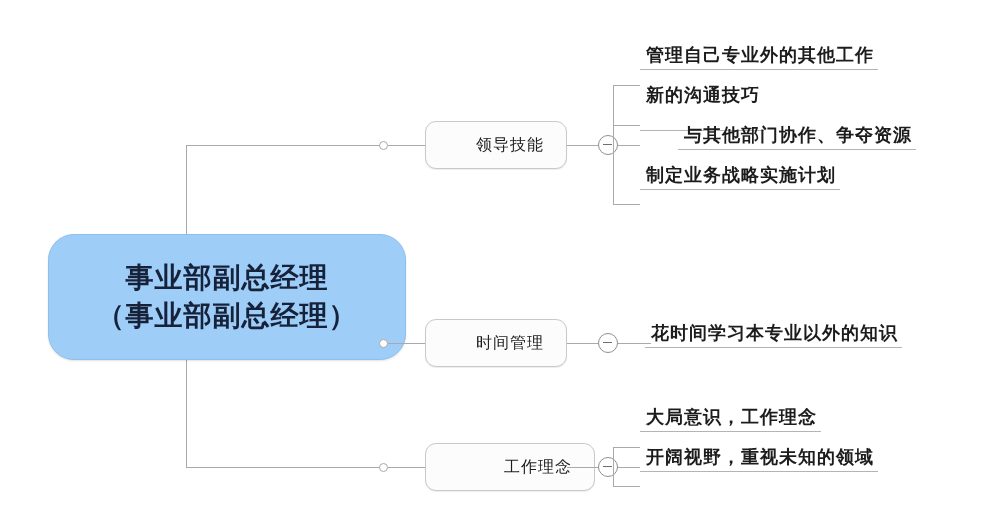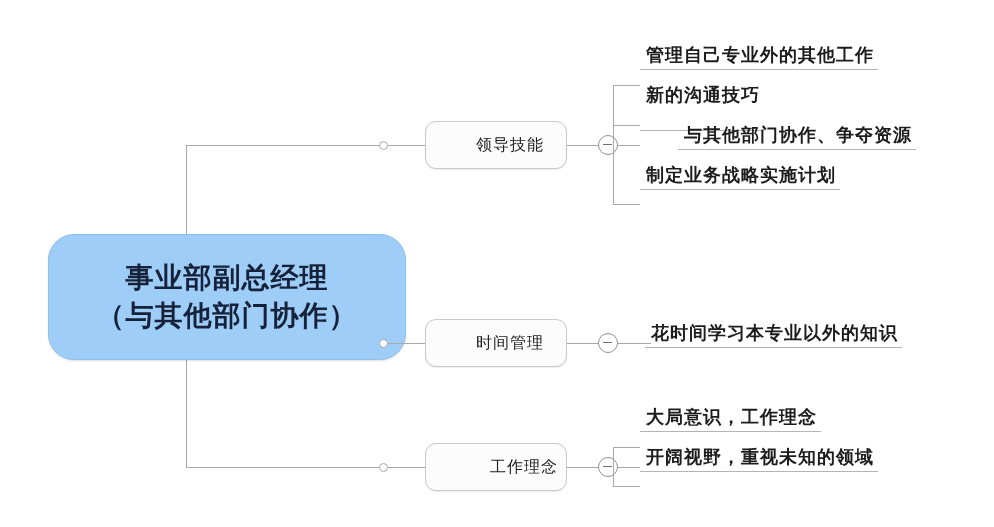--- a/index.html
+++ b/index.html
@@ -147,21 +147,21 @@
   <div class="line-v" style="left:186px; top:145px; height:322px;"></div>
 
   <div class="line-h" style="left:186px; top:145px; width:196px;"></div>
 
   <div class="line-h" style="left:366px; top:343px; width:18px;"></div>
 
   <div class="line-h" style="left:186px; top:467px; width:196px;"></div>
 
   <div class="root-node">
     <div class="root-line">事业部副总经理</div>
-    <div class="root-line">（与其他部门协作）</div>
+    <div class="root-line">（事业部副总经理）</div>
   </div>
 
   <div class="node-dot" style="left:379px; top:141px;"></div>
 
   <div class="line-h" style="left:388px; top:145px; width:37px;"></div>
 
   <div class="branch-node" style="left:425px; top:121px; width:142px;">
     <span class="branch-label">领导技能</span>
   </div>
 
@@ -209,21 +209,21 @@
 
   <div class="leaf" style="left:645px; top:324px;">
     <div class="leaf-text">花时间学习本专业以外的知识</div>
     <div class="leaf-underline"></div>
   </div>
 
   <div class="node-dot" style="left:379px; top:463px;"></div>
 
   <div class="line-h" style="left:388px; top:467px; width:37px;"></div>
 
-  <div class="branch-node" style="left:425px; top:443px; width:142px;padding-left:28px;">
+  <div class="branch-node" style="left:425px; top:443px; width:170px;padding-left:28px;">
     <span class="branch-label">工作理念</span>
   </div>
 
   <div class="line-h" style="left:567px; top:467px; width:31px;"></div>
 
   <div class="collapse-toggle" style="left:598px; top:457px;"></div>
 
   <div class="leaf-bracket" style="left:613px; top:447px; width:27px; height:40px;"></div>
   <div class="line-h" style="left:618px; top:467px; width:22px;"></div>
 

